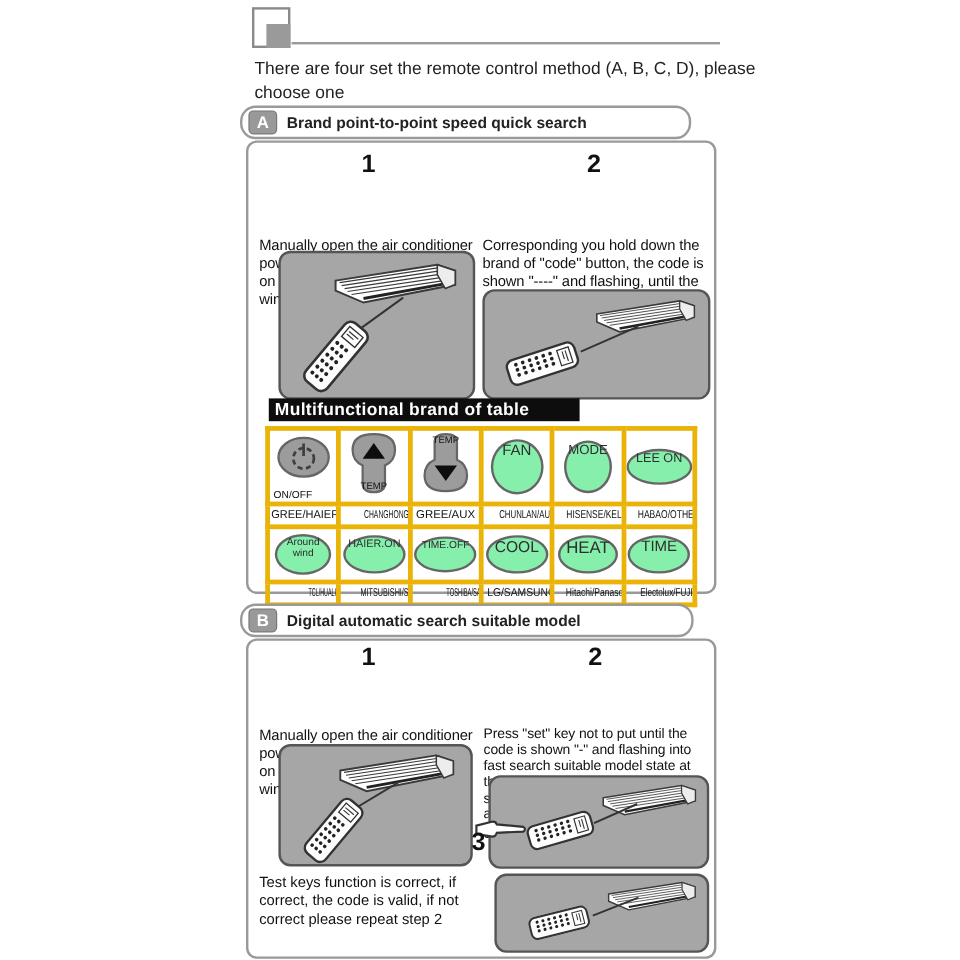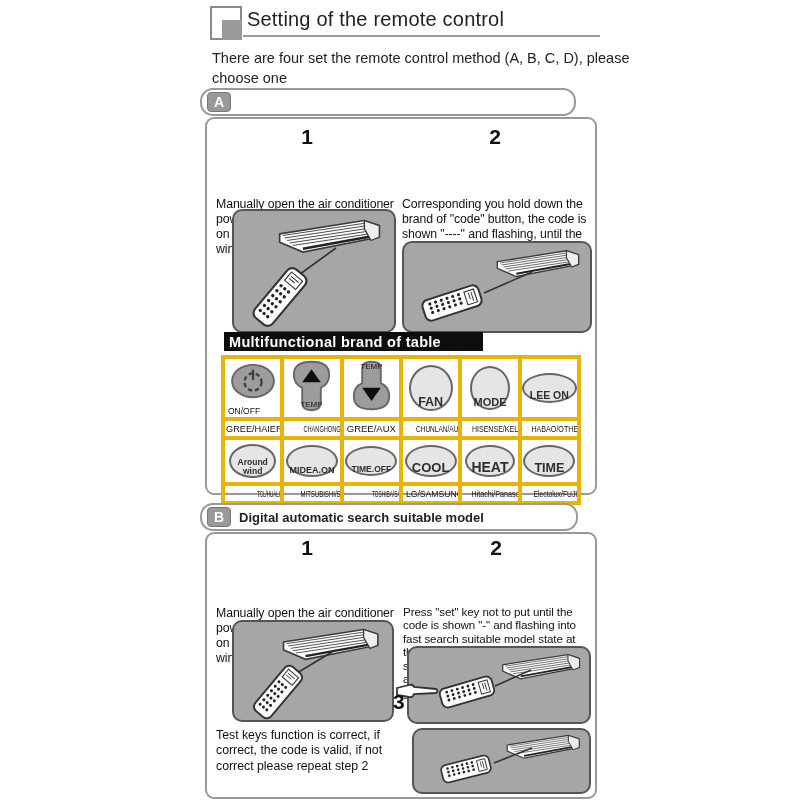--- a/index.html
+++ b/index.html
@@ -33,22 +33,22 @@
   
   .table-header{position:absolute;left:17px;top:213px;width:259px;height:19px;background:#0d0d0d;
         color:#fff;font-weight:bold;font-size:14.5px;display:flex;align-items:center;
         padding-left:5px;box-sizing:border-box;letter-spacing:.3px;}
   table.brand-table{position:absolute;left:14px;top:236px;width:360px;border-collapse:collapse;table-layout:fixed;}
   .brand-table td{border:4px solid #eab308;text-align:center;vertical-align:middle;padding:0;overflow:hidden;}
   .btn-cell{height:54px;position:relative;}
   .btn-cell.r2{height:42px;}
   .brand-cell{height:15px;font-size:9.5px;color:#111;white-space:nowrap;}
   .fit{display:inline-block;white-space:nowrap;}
-  .oval{margin:0 auto;background:#e5e5e5;border:2px solid #666;border-radius:50%;
-        display:flex;align-items:flex-end;justify-content:center;color:#2e2e2e;font-weight:700;
+  .oval{margin:0 auto;background:#86efac;border:2px solid #666;border-radius:50%;
+        display:flex;align-items:flex-start;justify-content:center;color:#2e2e2e;font-weight:400;
         white-space:nowrap;box-sizing:border-box;}
   .oval.wrap{white-space:normal;line-height:1.05;}
   .power-wrap{position:relative;width:100%;height:100%;}
   .power-svg{position:absolute;left:50%;top:3px;transform:translateX(-50%);}
   .oval-shape{fill:#9c9c9c;stroke:#666;stroke-width:2;}
   .pw-ring{fill:none;stroke:#3f3f3f;stroke-width:2.4;stroke-dasharray:4.5 3;}
   .pw-line{stroke:#3f3f3f;stroke-width:2.4;}
   .onoff{position:absolute;left:3px;bottom:1px;font-size:8.5px;color:#111;}
   .blob{fill:#9c9c9c;stroke:#666;stroke-width:2;}
   .tri{fill:#0d0d0d;}
@@ -92,26 +92,26 @@
     <symbol id="hand" viewBox="0 0 44 26">
       <path d="M1,8 L13,5 Q17,4 18,7 L40,9 Q43,11 40,13 L18,14 Q17,18 13,17 L1,15 Z" fill="#fff" stroke="#333" stroke-width="1.8"></path>
     </symbol>
   </defs>
 </svg>
 
 <div class="page">
 
   <div class="title-icon-outer"></div>
   <div class="title-icon-inner"></div>
-  <div class="page-title">Setting of the remote control</div>
   <div class="title-underline"></div>
   <div class="intro">There are four set the remote control method (A, B, C, D), please choose one</div>
 
   <div class="section-bar bar-a">
     <div class="badge">A</div>
+    <div class="bar-title">Brand point-to-point speed quick search</div>
   </div>
 
   <div class="section-box box-a">
     <div class="step-num" style="left:10px;top:6px;width:180px;">1</div>
     <div class="step-text" style="left:9px;top:30px;width:184px;">Manually open the air conditioner power supply, the remote control on the air conditioner receiving window.</div>
     <div class="panel" style="left:25px;top:90px;width:160px;height:120px;">
       <svg viewBox="0 0 160 120">
         <use href="#ac-unit" x="44" y="6" width="108" height="42"></use>
         <line class="ill-line" x1="62" y1="66" x2="102" y2="37"></line>
         <g transform="translate(46,86) rotate(40)">
@@ -184,21 +184,21 @@
         <td class="brand-cell"><span class="fit" style="transform: scaleX(0.686747); transform-origin: center center;">CHUNLAN/AUCMA</span></td>
         <td class="brand-cell"><span class="fit" style="transform: scaleX(0.74026); transform-origin: center center;">HISENSE/KELON</span></td>
         <td class="brand-cell"><span class="fit" style="transform: scaleX(0.75); transform-origin: center center;">HABAO/OTHERS</span></td>
       </tr>
       <tr>
         <td class="btn-cell r2">
           <div class="oval wrap" style="width:47px;height:34px;font-size:8.5px;">Around wind</div>
         </td>
         <td class="btn-cell r2">
           <div class="oval" style="width:52px;height:32px;font-size:9px;">
-                <span class="fit">MIDEA.ON</span>
+                <span class="fit">HAIER.ON</span>
               </div>
         </td>
         <td class="btn-cell r2">
           <div class="oval" style="width:52px;height:30px;font-size:8.5px;">
                 <span class="fit">TIME.OFF</span>
               </div>
         </td>
         <td class="btn-cell r2">
           <div class="oval" style="width:52px;height:32px;font-size:13px;">
                 <span class="fit">COOL</span>

